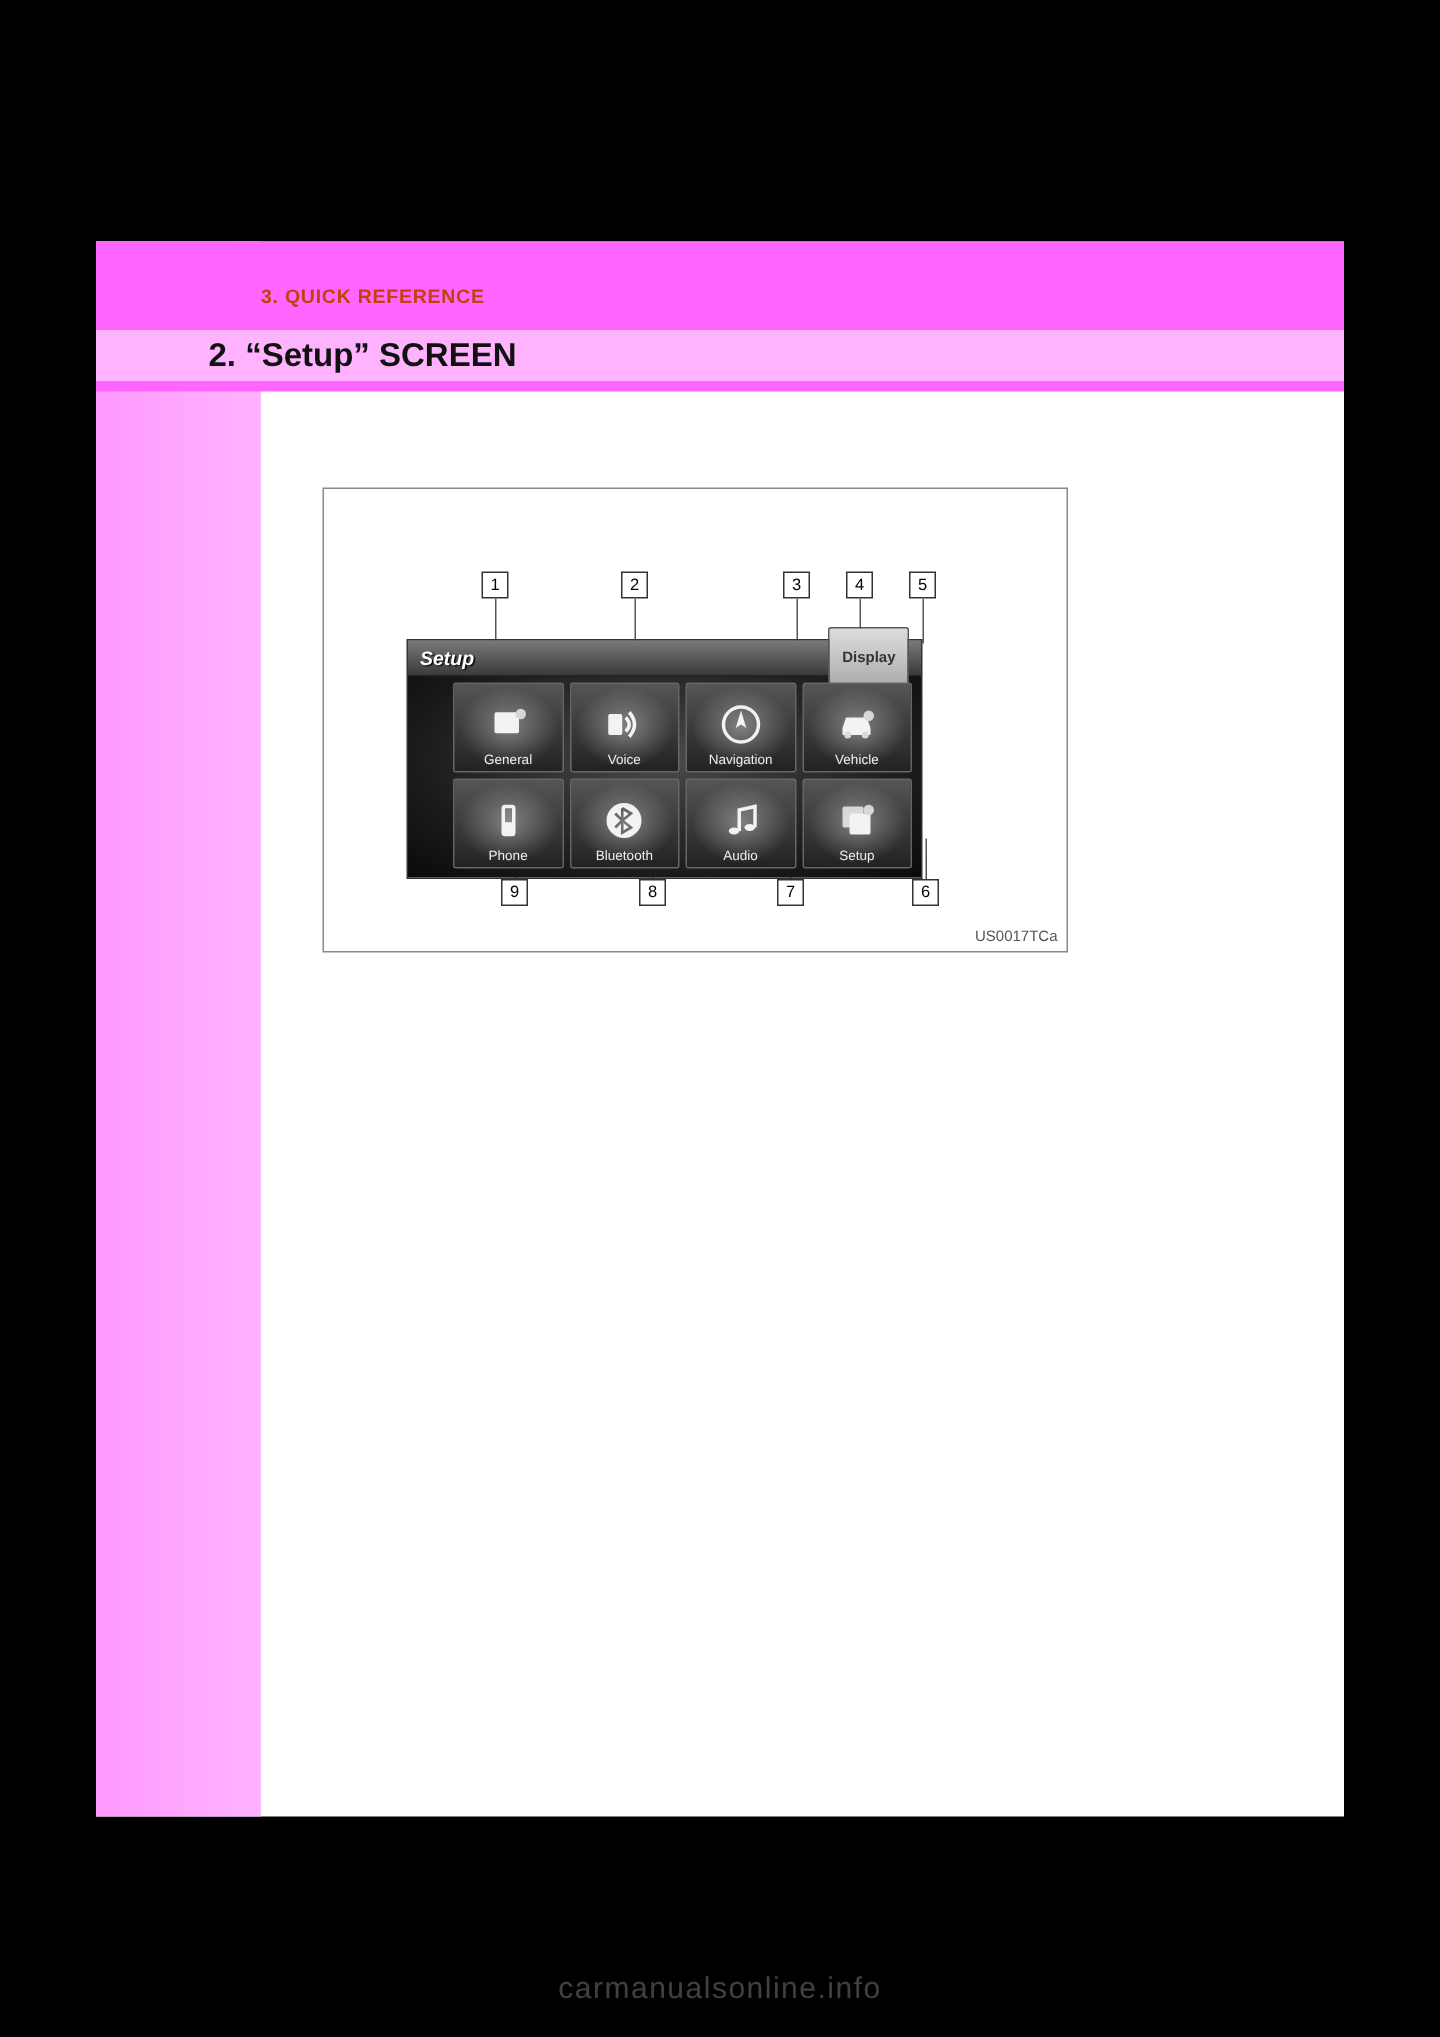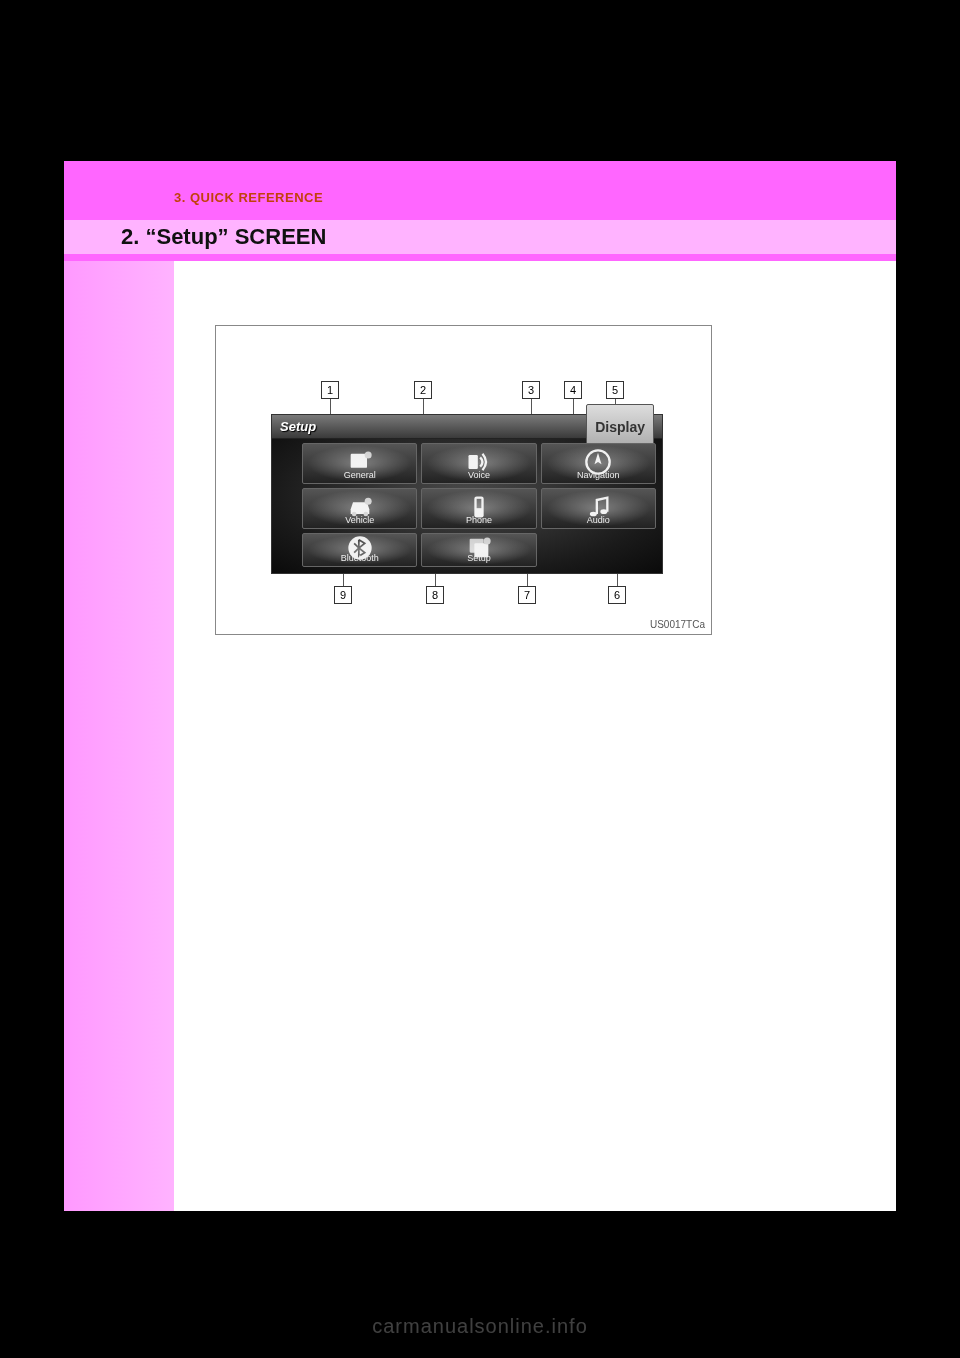--- a/index.html
+++ b/index.html
@@ -41,21 +41,21 @@
     position: absolute;
     left: 64px;
     top: 220px;
     width: 832px;
     height: 34px;
     background: #ffb3ff;
     display: flex;
     align-items: center;
   }
   .title-text {
-    margin-left: 57px;
+    margin-left: 75px;
     font-size: 22px;
     font-weight: bold;
     color: #111;
   }
   .figure-wrap {
     position: absolute;
     left: 215px;
     top: 325px;
     width: 497px;
     height: 310px;
@@ -103,22 +103,22 @@
   .l4 { left: 357px; top: 73px; height: 22px; }
   .l5 { left: 399px; top: 73px; height: 30px; }
   .l6 { left: 401px; top: 233px; height: 27px; }
   .l7 { left: 311px; top: 233px; height: 27px; }
   .l8 { left: 219px; top: 233px; height: 27px; }
   .l9 { left: 127px; top: 233px; height: 27px; }
   
   .device-screen {
     position: absolute;
     left: 55px;
-    top: 88px;
-    width: 392px;
+    top: 100px;
+    width: 344px;
     height: 160px;
     background: radial-gradient(ellipse at center, #4a4a4a 0%, #1a1a1a 70%, #0a0a0a 100%);
     border: 1px solid #333;
   }
   .screen-header {
     position: absolute;
     left: 0; top: 0; right: 0;
     height: 24px;
     background: linear-gradient(to bottom, #7a7a7a, #3a3a3a);
     border-bottom: 1px solid #222;
@@ -132,32 +132,32 @@
     font-weight: bold;
     font-style: italic;
     font-size: 13px;
     text-shadow: 1px 1px 1px #000;
   }
   .display-btn {
     background: linear-gradient(to bottom, #ddd, #aaa);
     border: 1px solid #555;
     border-radius: 2px;
     padding: 14px 8px;
-    font-size: 14px;
+    font-size: 10px;
     color: #333;
     font-weight: bold;
   }
   .grid {
     position: absolute;
     left: 6px;
     right: 6px;
     top: 28px;
     bottom: 6px;
     display: grid;
-    grid-template-columns: repeat(3, 1fr);
+    grid-template-columns: repeat(4, 1fr);
     grid-template-rows: 1fr 1fr;
     gap: 4px;
     margin-left: 24px;
   }
   .tile {
     background: linear-gradient(to bottom, #555, #222);
     border: 1px solid #666;
     border-radius: 2px;
     display: flex;
     flex-direction: column;
@@ -284,41 +284,41 @@
               <rect x="8" y="3" width="8" height="18" rx="2" fill="#eee"></rect>
               <rect x="10" y="5" width="4" height="8" fill="#555"></rect>
             </svg>
         </span>
         <span class="tile-label">Phone</span>
       </div>
       <div class="tile">
         <div class="glow"></div>
         <span>
           <svg viewBox="0 0 24 24">
+              <circle cx="12" cy="12" r="10" fill="#eee"></circle>
+              <path d="M11 5 L16 8 L11 12 L16 16 L11 19 L11 5 M7 8 L11 12 L7 16" stroke="#333" stroke-width="1.5" fill="none"></path>
+            </svg>
+        </span>
+        <span class="tile-label">Bluetooth</span>
+      </div>
+      <div class="tile">
+        <div class="glow"></div>
+        <span>
+          <svg viewBox="0 0 24 24">
               <ellipse cx="8" cy="18" rx="3" ry="2" fill="#eee"></ellipse>
               <ellipse cx="17" cy="16" rx="3" ry="2" fill="#eee"></ellipse>
               <path d="M11 18 L11 6 L20 4 L20 16" stroke="#eee" stroke-width="2" fill="none"></path>
             </svg>
         </span>
         <span class="tile-label">Audio</span>
       </div>
       <div class="tile">
         <div class="glow"></div>
         <span>
           <svg viewBox="0 0 24 24">
-              <circle cx="12" cy="12" r="10" fill="#eee"></circle>
-              <path d="M11 5 L16 8 L11 12 L16 16 L11 19 L11 5 M7 8 L11 12 L7 16" stroke="#333" stroke-width="1.5" fill="none"></path>
-            </svg>
-        </span>
-        <span class="tile-label">Bluetooth</span>
-      </div>
-      <div class="tile">
-        <div class="glow"></div>
-        <span>
-          <svg viewBox="0 0 24 24">
               <rect x="4" y="4" width="12" height="12" rx="1" fill="#ccc"></rect>
               <rect x="8" y="8" width="12" height="12" rx="1" fill="#eee"></rect>
               <circle cx="19" cy="6" r="3" fill="#ccc"></circle>
             </svg>
         </span>
         <span class="tile-label">Setup</span>
       </div>
     </div>
   </div>
 

